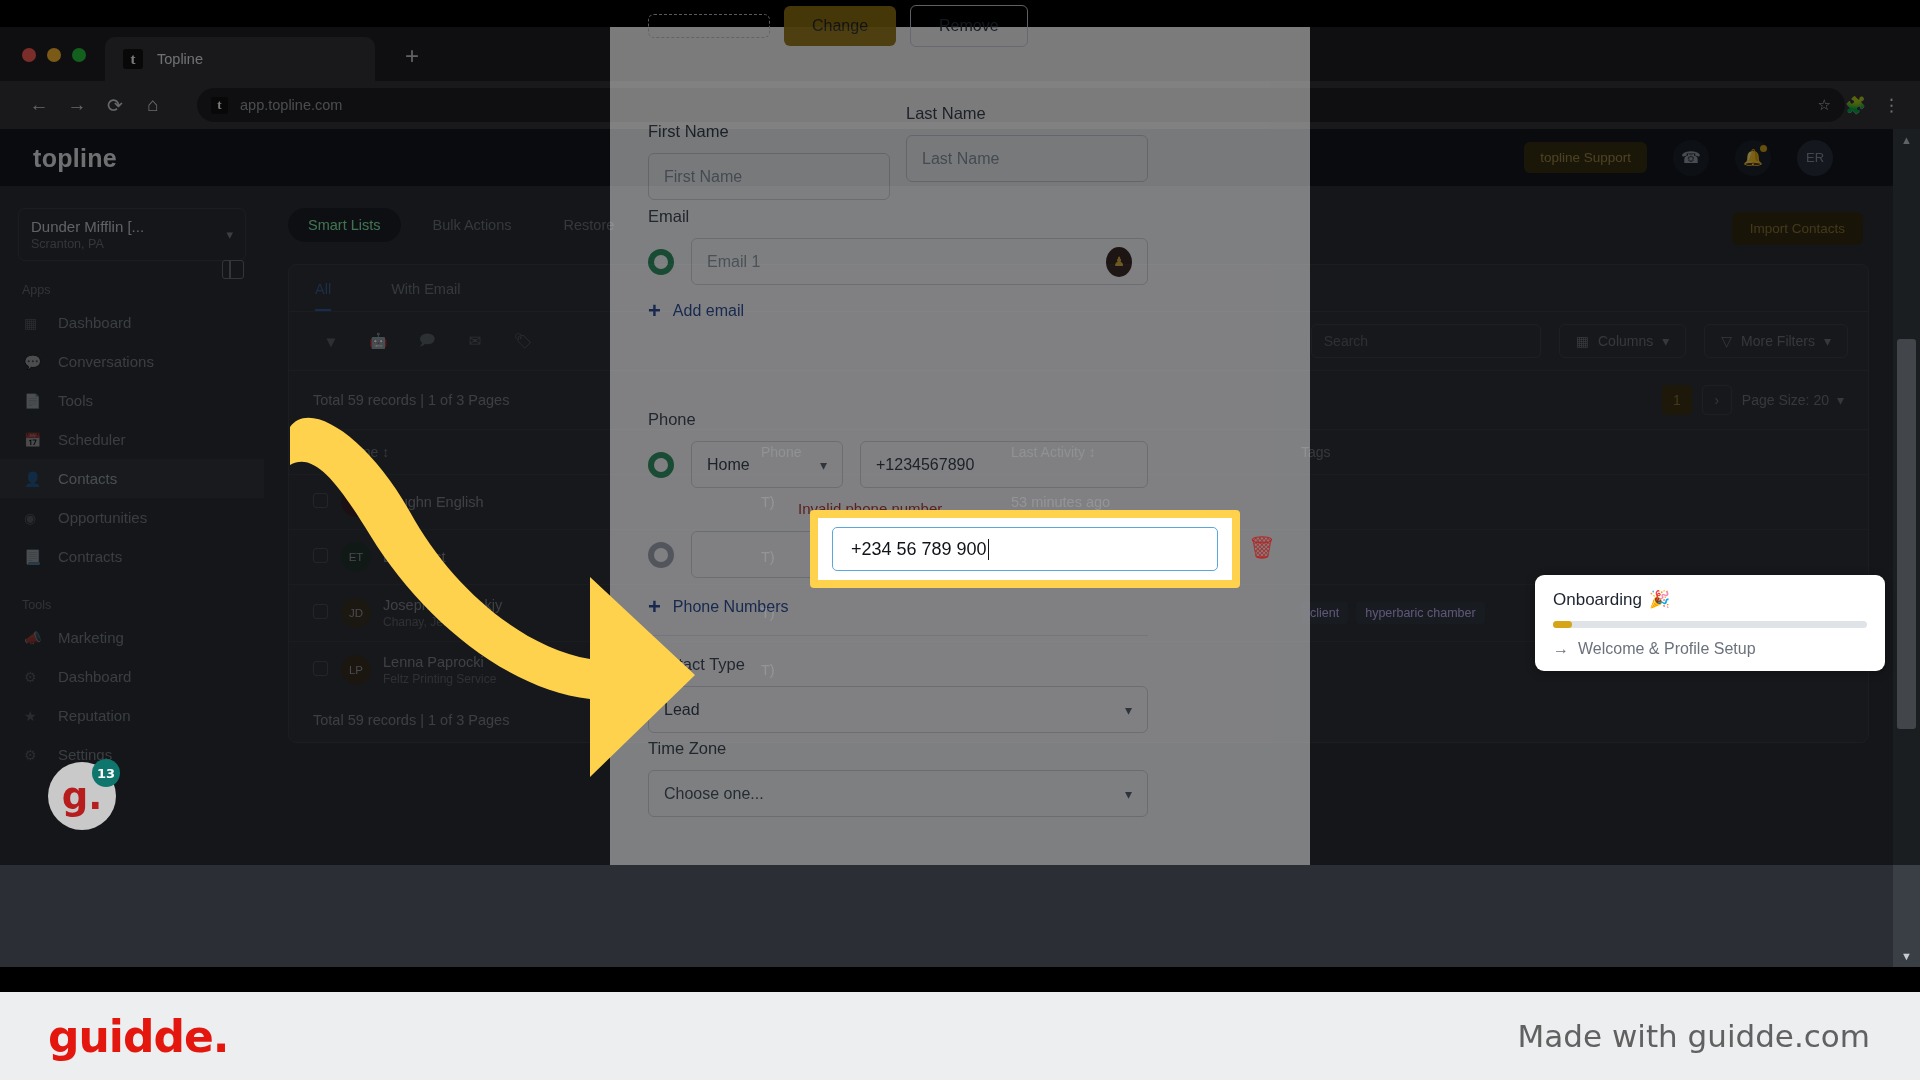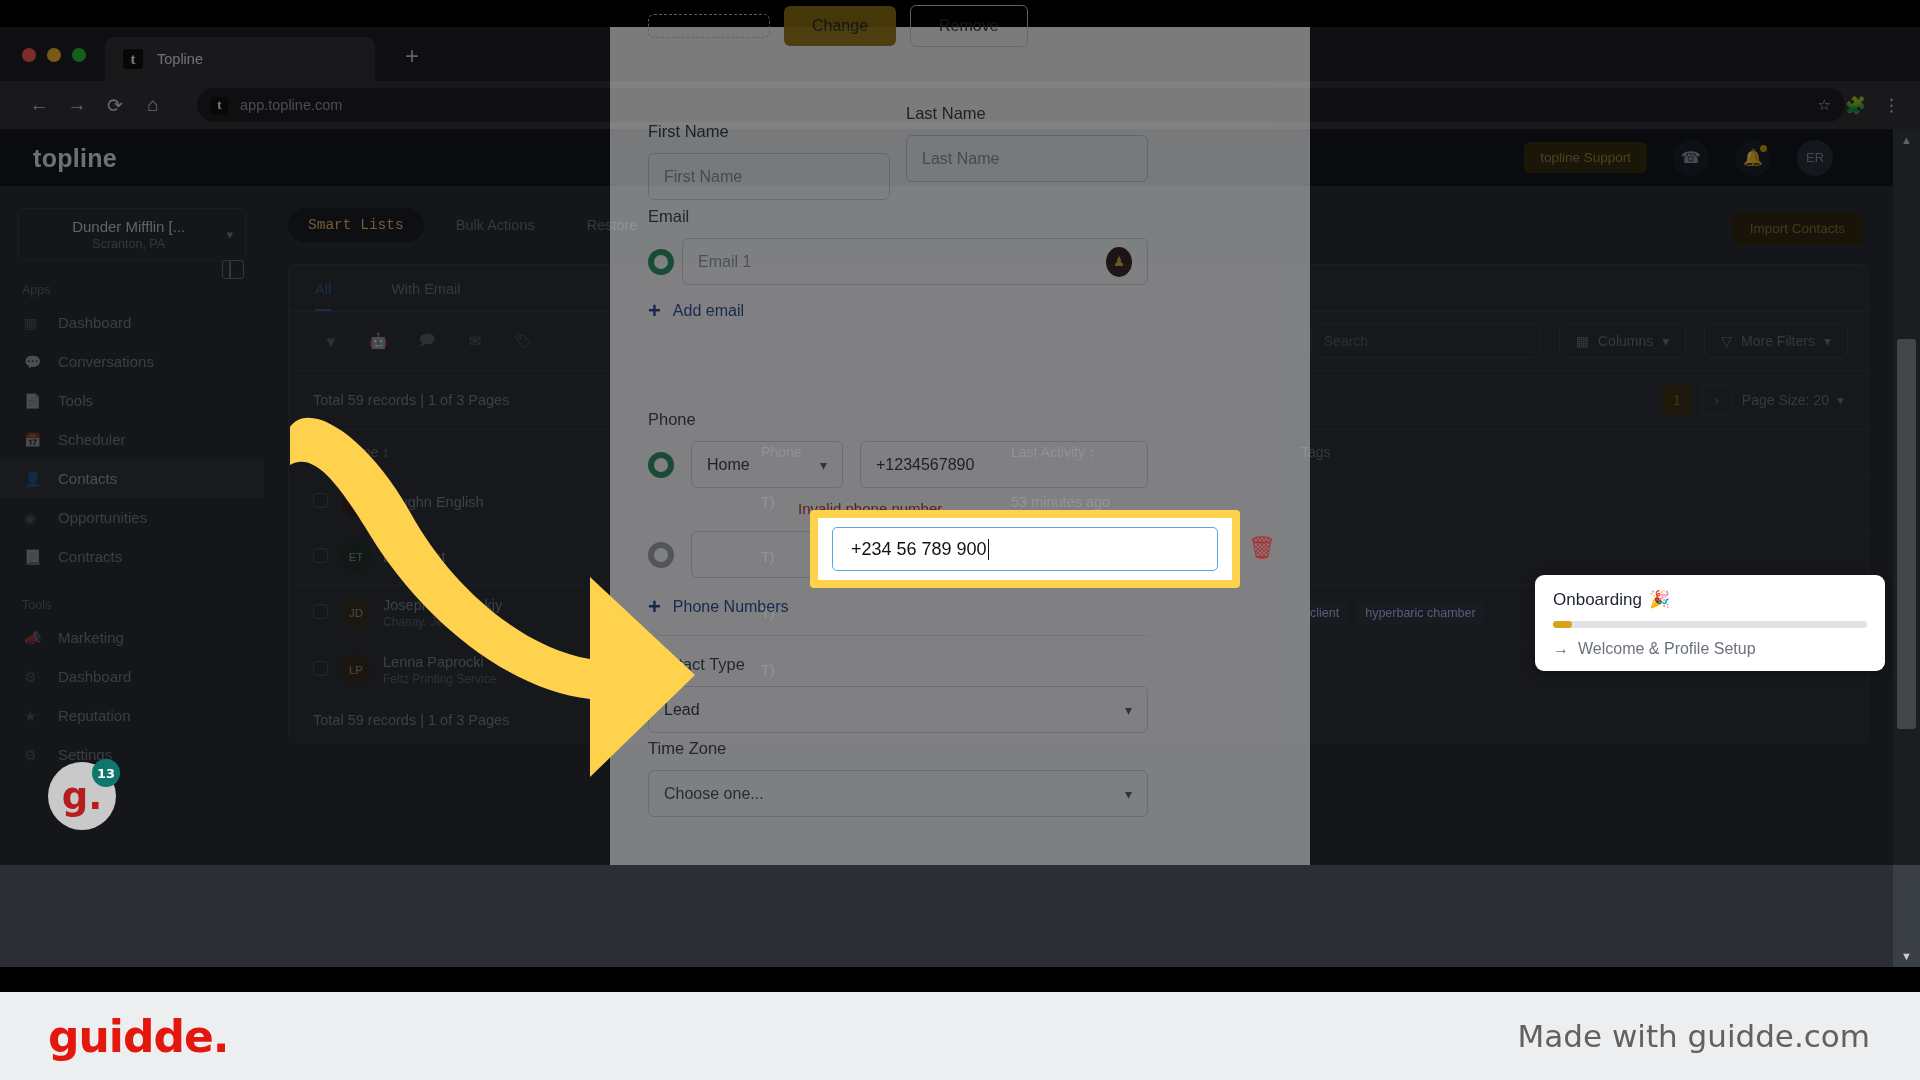--- a/index.html
+++ b/index.html
@@ -46,36 +46,36 @@
   .brand { position:absolute; left:33px; top:15px; color:#e8eaed; font-size:25px; font-weight:700; letter-spacing:.3px; }
   .hdr-right { position:absolute; right:60px; top:0; height:57px; display:flex; align-items:center; gap:26px; }
   .pill-support { background:#3a3112; color:#a08a4a; border-radius:6px; font-size:13.5px; padding:8px 16px; }
   .circ-icon { width:36px; height:36px; border-radius:50%; background:#1d222b; color:#9aa2ad; display:flex; align-items:center; justify-content:center; font-size:16px; position:relative;}
   .avatar-hdr { width:36px; height:36px; border-radius:50%; background:#2a3140; color:#8b93a1; display:flex; align-items:center; justify-content:center; font-size:13px; }
   .bell-dot { position:absolute; right:4px; top:5px; width:7px; height:7px; border-radius:50%; background:#d6a419;}
 
   
   .sidebar { position:absolute; left:0; top:57px; width:264px; height:781px; background:#2b2f35; }
   .loc-box { margin:22px 18px 0 18px; border:1px solid #3a3f46; border-radius:7px; padding:9px 12px; display:flex; align-items:center; }
-  .loc-txt { flex:1;text-align:center; }
+  .loc-txt { flex:1; }
   .loc-name { color:#c8ccd2; font-size:15px; }
   .loc-sub { color:#6c7179; font-size:12.5px; margin-top:2px; }
   .loc-chev { color:#7d838c; font-size:13px; }
   .panel-icon { position:absolute; right:20px; top:74px; width:22px; height:19px; border:1.6px solid #6a7079; border-radius:3px; }
   .panel-icon:after{content:"";position:absolute;left:6px;top:-1px;width:1.6px;height:19px;background:#6a7079;}
   .nav-group { color:#656b73; font-size:12.5px; margin:22px 0 6px 22px; }
   .nav-item { display:flex; align-items:center; gap:14px; padding:11px 0 11px 24px; color:#7a8089; font-size:15px; }
   .nav-item.active { background:#33383f; color:#9aa1ab; }
   .nav-ico { width:20px; height:16px; display:inline-block; opacity:.55; font-size:14px; color:#7a8089; }
 
   
   .main { position:absolute; left:264px; top:57px; right:27px; bottom:0; background:#2b2f35; }
   .seg-row { padding:22px 0 0 24px; display:flex; align-items:center; gap:12px; }
   .seg { padding:9px 20px; border-radius:18px; font-size:14.5px; color:#6f757e; }
-  .seg.on { background:#1d2127; color:#fdba74;font-family:Liberation Mono, monospace; }
+  .seg.on { background:#1d2127; color:#86efac; }
   .import-btn { position:absolute; right:30px; top:26px; background:#332b10; color:#8d7838; font-size:13.5px; padding:9px 18px; border-radius:6px; }
 
   .card { margin:22px 24px 0 24px; background:#30343a; border-radius:8px; border:1px solid #393e45; }
   .card-tabs { display:flex; gap:60px; padding:16px 26px 0 26px; border-bottom:1px solid #3a3f46;}
   .ctab { padding-bottom:12px; font-size:14.5px; color:#6f757e; }
   .ctab.on { color:#3b5f93; border-bottom:2px solid #2f5fa8; }
   .toolrow { display:flex; align-items:center; padding:12px 20px; gap:4px; border-bottom:1px solid #3a3f46;}
   .tool-ico { width:44px; height:34px; display:flex; align-items:center; justify-content:center; color:#5e646c; font-size:15px;}
   .search-box { margin-left:auto; width:230px; height:34px; border:1px solid #3e434a; border-radius:6px; color:#5e646c; font-size:14px; display:flex; align-items:center; padding:0 12px;}
   .pickbtn { height:34px; border:1px solid #3e434a; border-radius:6px; color:#6f757e; font-size:14px; display:flex; align-items:center; gap:9px; padding:0 16px; margin-left:14px;}
@@ -393,21 +393,21 @@
           <div class="m-label">First Name</div>
           <div class="m-input" style="margin-top:12px;">First Name</div>
         </div>
         <div class="m-row" style="left:296px; top:77px; width:242px;">
           <div class="m-label">Last Name</div>
           <div class="m-input" style="margin-top:12px;">Last Name</div>
         </div>
 
         <div class="m-row" style="left:38px; top:180px; width:500px;">
           <div class="m-label">Email</div>
-          <div style="display:flex; align-items:center; gap:8px; margin-top:12px;">
+          <div style="display:flex; align-items:center; gap:17px; margin-top:12px;">
             <div class="radio-g"></div>
             <div class="m-input" style="flex:1; justify-content:space-between;">
               <span>Email 1</span>
               <span class="lockbadge">♟</span>
             </div>
           </div>
           <div class="m-link" style="margin-top:17px;">
             <span class="plus">+</span>
             <span>Add email</span>
           </div>

